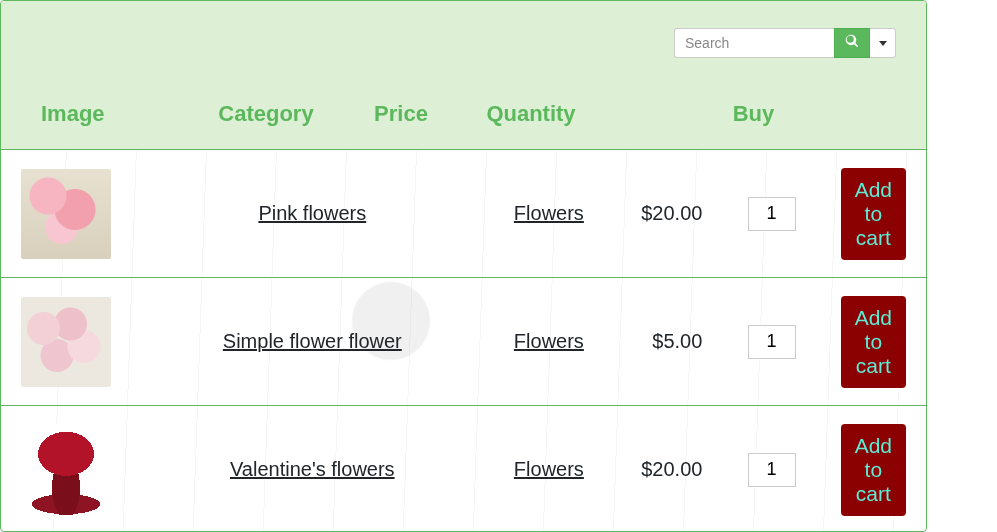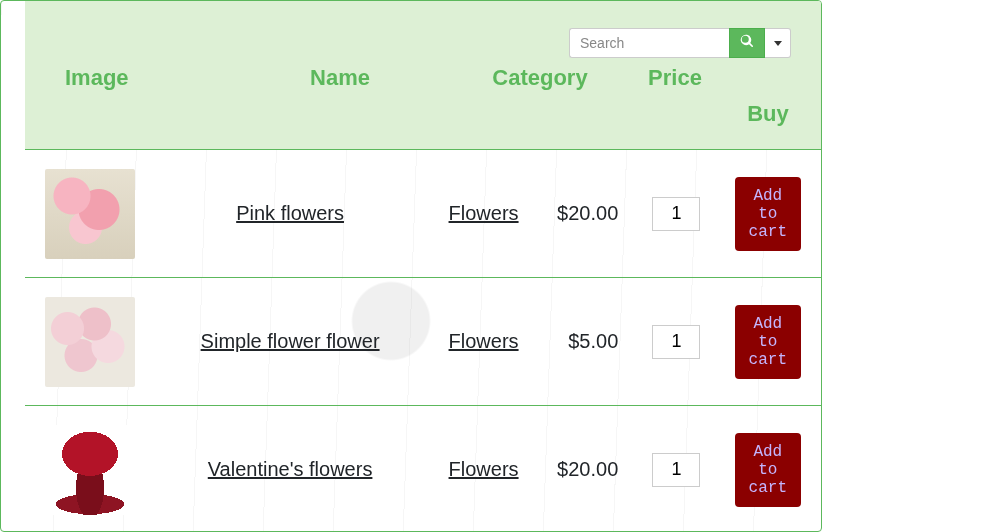--- a/index.html
+++ b/index.html
@@ -3,33 +3,32 @@
 <meta charset="utf-8">
 <style>
   * { box-sizing: border-box; }
   body {
     margin: 0;
     padding: 0;
     font-family: "Segoe UI", Arial, sans-serif;
     background: #fff;
   }
   .panel {
-    width: 822px;
+    width: 927px;
     height: 532px;
     border: 1px solid #5cb85c;
     border-radius: 4px;
     overflow: hidden;
     position: relative;
     background: #fff;
     
     background-image:
       radial-gradient(circle at 390px 320px, rgba(0,0,0,0.06) 0, rgba(0,0,0,0.06) 38px, rgba(0,0,0,0) 40px),
       repeating-linear-gradient(92deg, rgba(0,0,0,0.035) 0 1px, rgba(0,0,0,0) 1px 70px);
     background-size: auto, auto;
-    padding-left: 24px;
   }
   .header {
     height: 148px;
     background: #ddf0d5;
     position: relative;
   }
   .search-wrap {
     position: absolute;
     top: 27px;
     right: 30px;
@@ -86,21 +85,21 @@
     padding: 0 20px 0 40px;
     color: #5cb85c;
     font-weight: 700;
     font-size: 22px;
   }
   .col-h-image    { width: 150px; }
   .col-h-name     { width: 250px; text-align: center; }
   .col-h-category { width: 150px; text-align: center; }
   .col-h-price    { width: 120px; text-align: center; }
   .col-h-qty      { width: 140px; text-align: center; }
-  .col-h-buy      { flex: 1; text-align: center; margin-top: 36px; }
+  .col-h-buy      { flex: 1; text-align: center; }
 
   .row {
     display: flex;
     align-items: center;
     height: 128px;
     border-top: 1px solid #5cb85c;
     padding: 0 20px 0 20px;
   }
   .cell-image    { width: 170px; display:flex; align-items:center; }
   .cell-name     { width: 250px; text-align: center; }
@@ -151,27 +150,26 @@
   .qty-input {
     width: 48px;
     height: 34px;
     border: 1px solid #ccc;
     text-align: center;
     font-size: 18px;
     background: #fff;
   }
   .add-btn {
     background: #8b0000;
-    color: #c4b5fd;
+    color: #5eead4;
     border: none;
     border-radius: 4px;
-    font-size: 16px;
+    font-size: 21px;
     padding: 10px 14px;
     cursor: pointer;
-    font-family: Liberation Mono, monospace;
   }
 
   
   .search-btn svg { width: 14px; height: 14px; fill: #fff; }
 </style>
 </head>
 <body>
 
 <div class="panel">
 
@@ -185,23 +183,23 @@
             </svg>
         </span>
       </div>
       <div class="search-caret">
         <span class="caret-down"></span>
       </div>
     </div>
 
     <div class="colheads">
       <div class="col-h-image">Image</div>
-      <div class="col-h-name">Name</div>
       <div class="col-h-category">Category</div>
       <div class="col-h-price">Price</div>
+      <div class="col-h-qty">Quantity</div>
       <div class="col-h-buy">Buy</div>
     </div>
   </div>
 
   <div class="row">
     <div class="cell-image">
       <span class="thumb pink"></span>
     </div>
     <div class="cell-name">
       <a class="linkish">Pink flowers</a>

